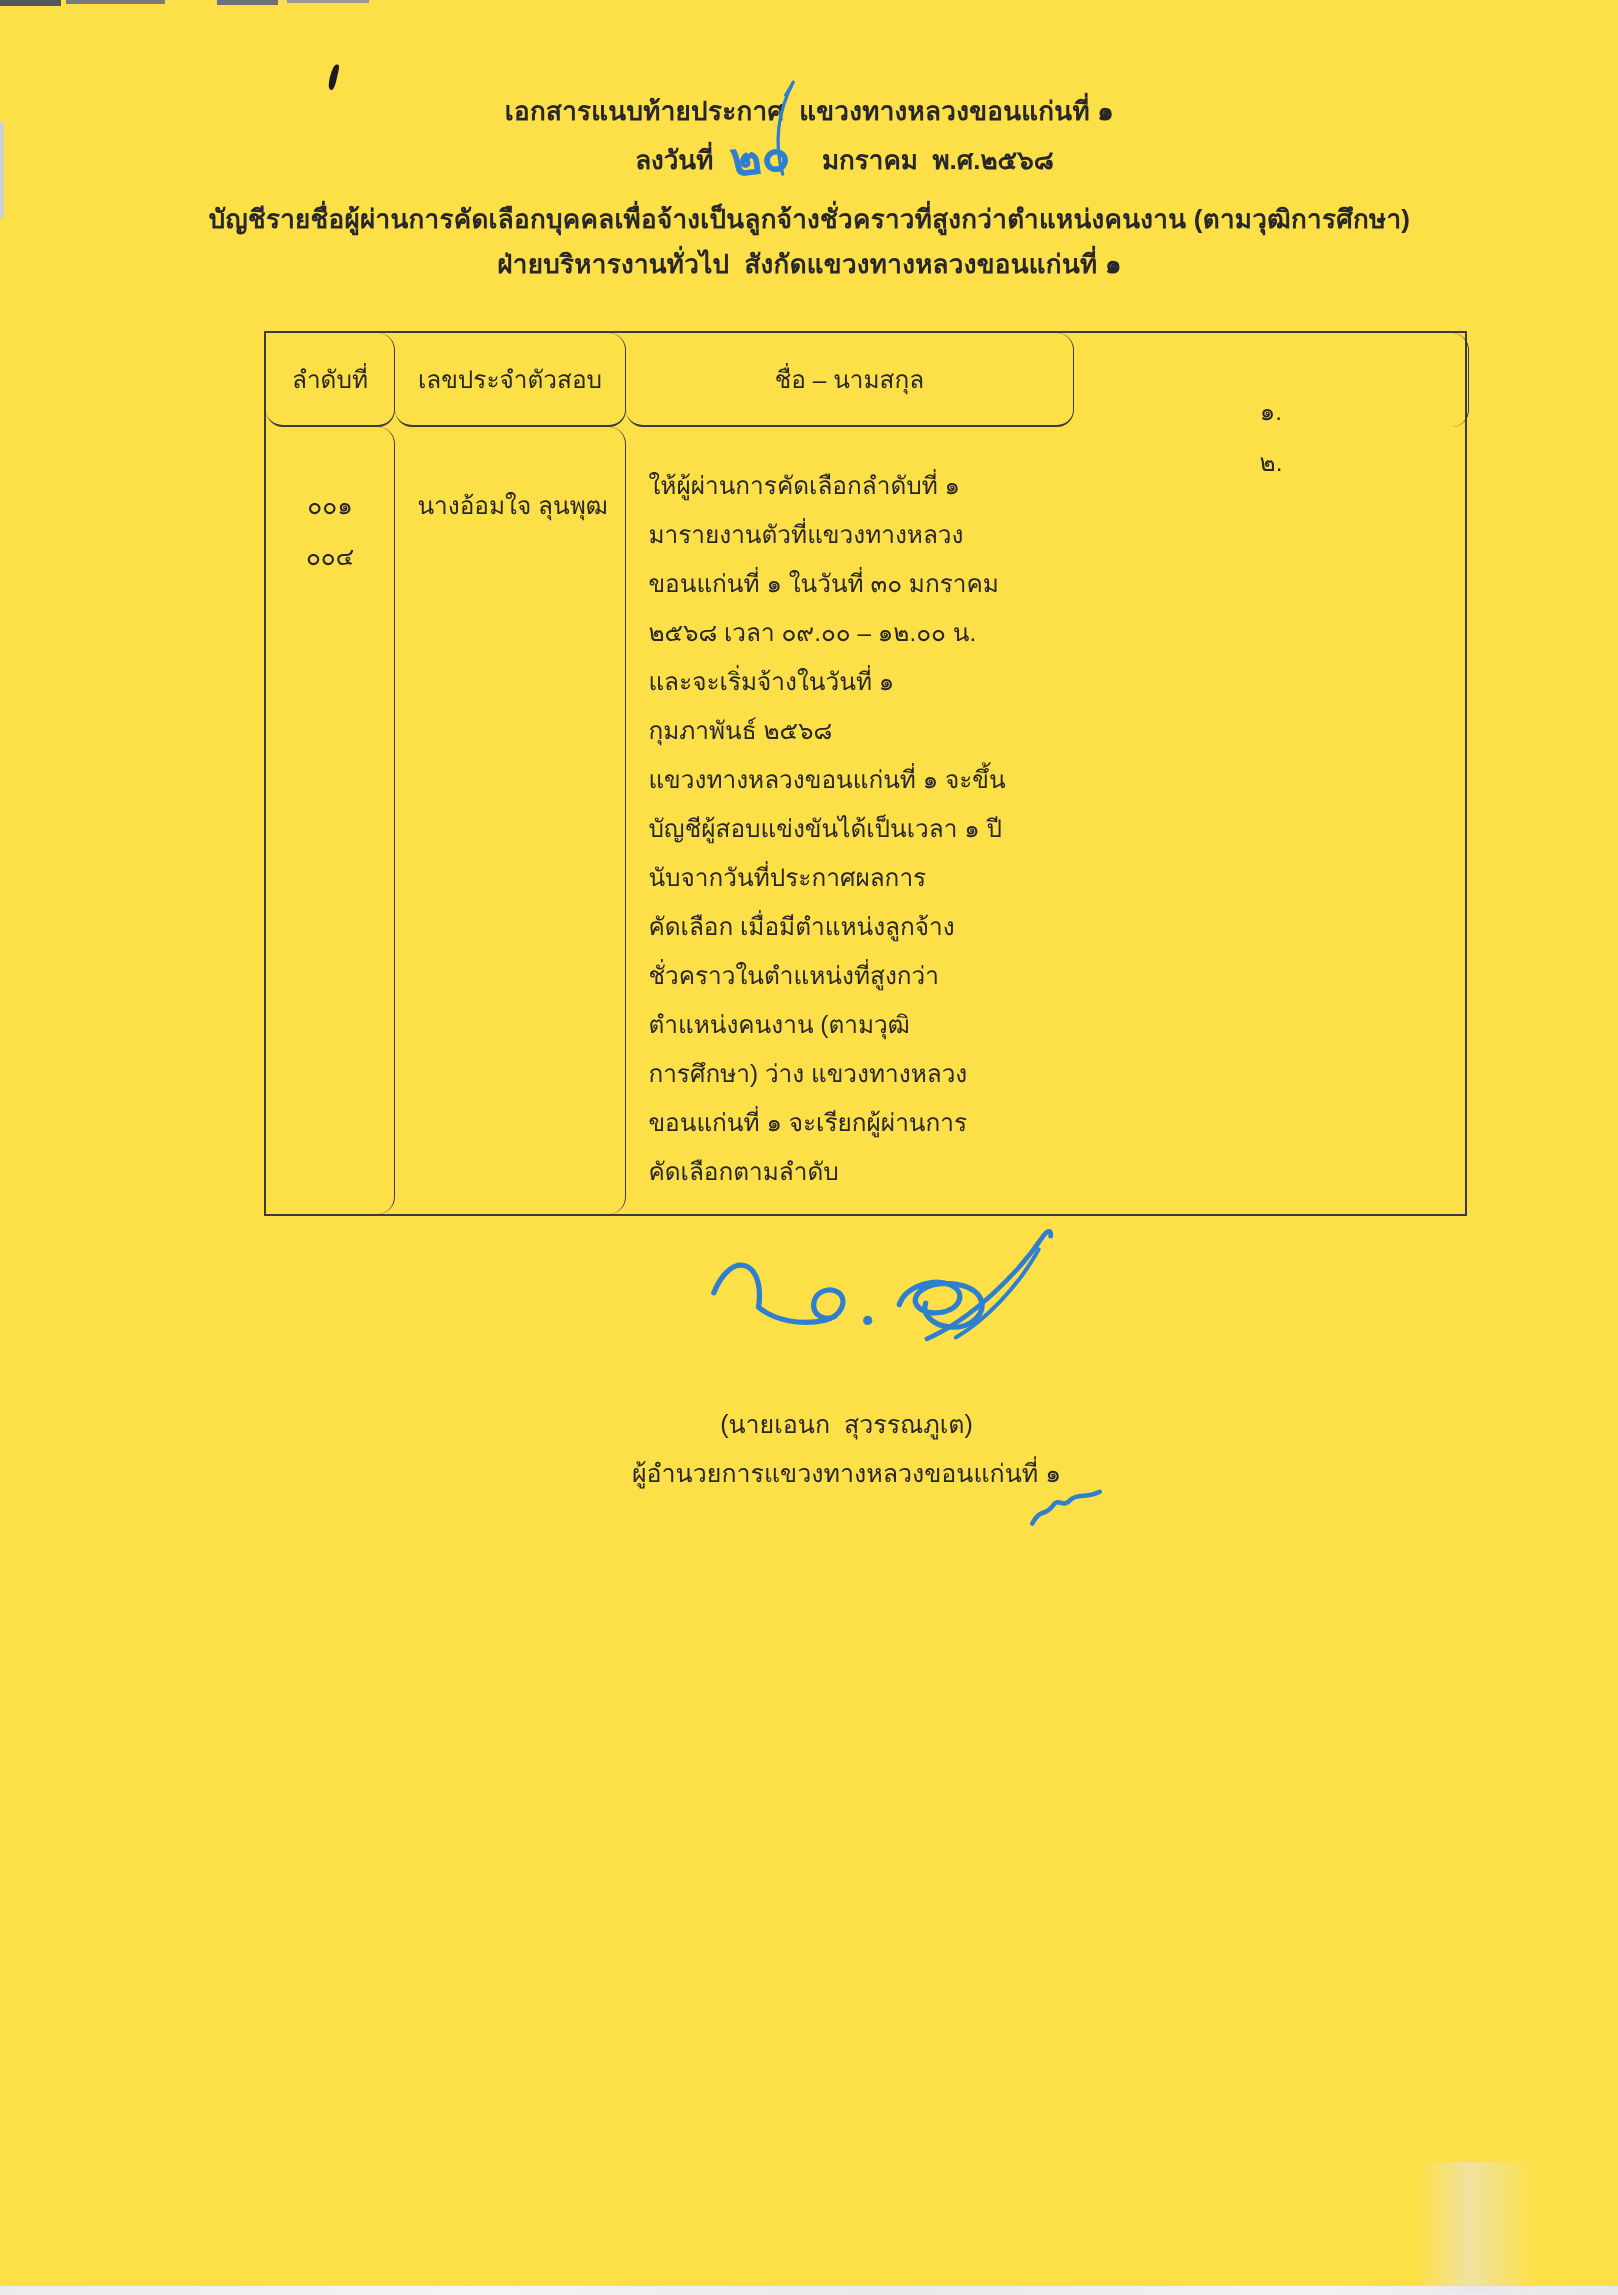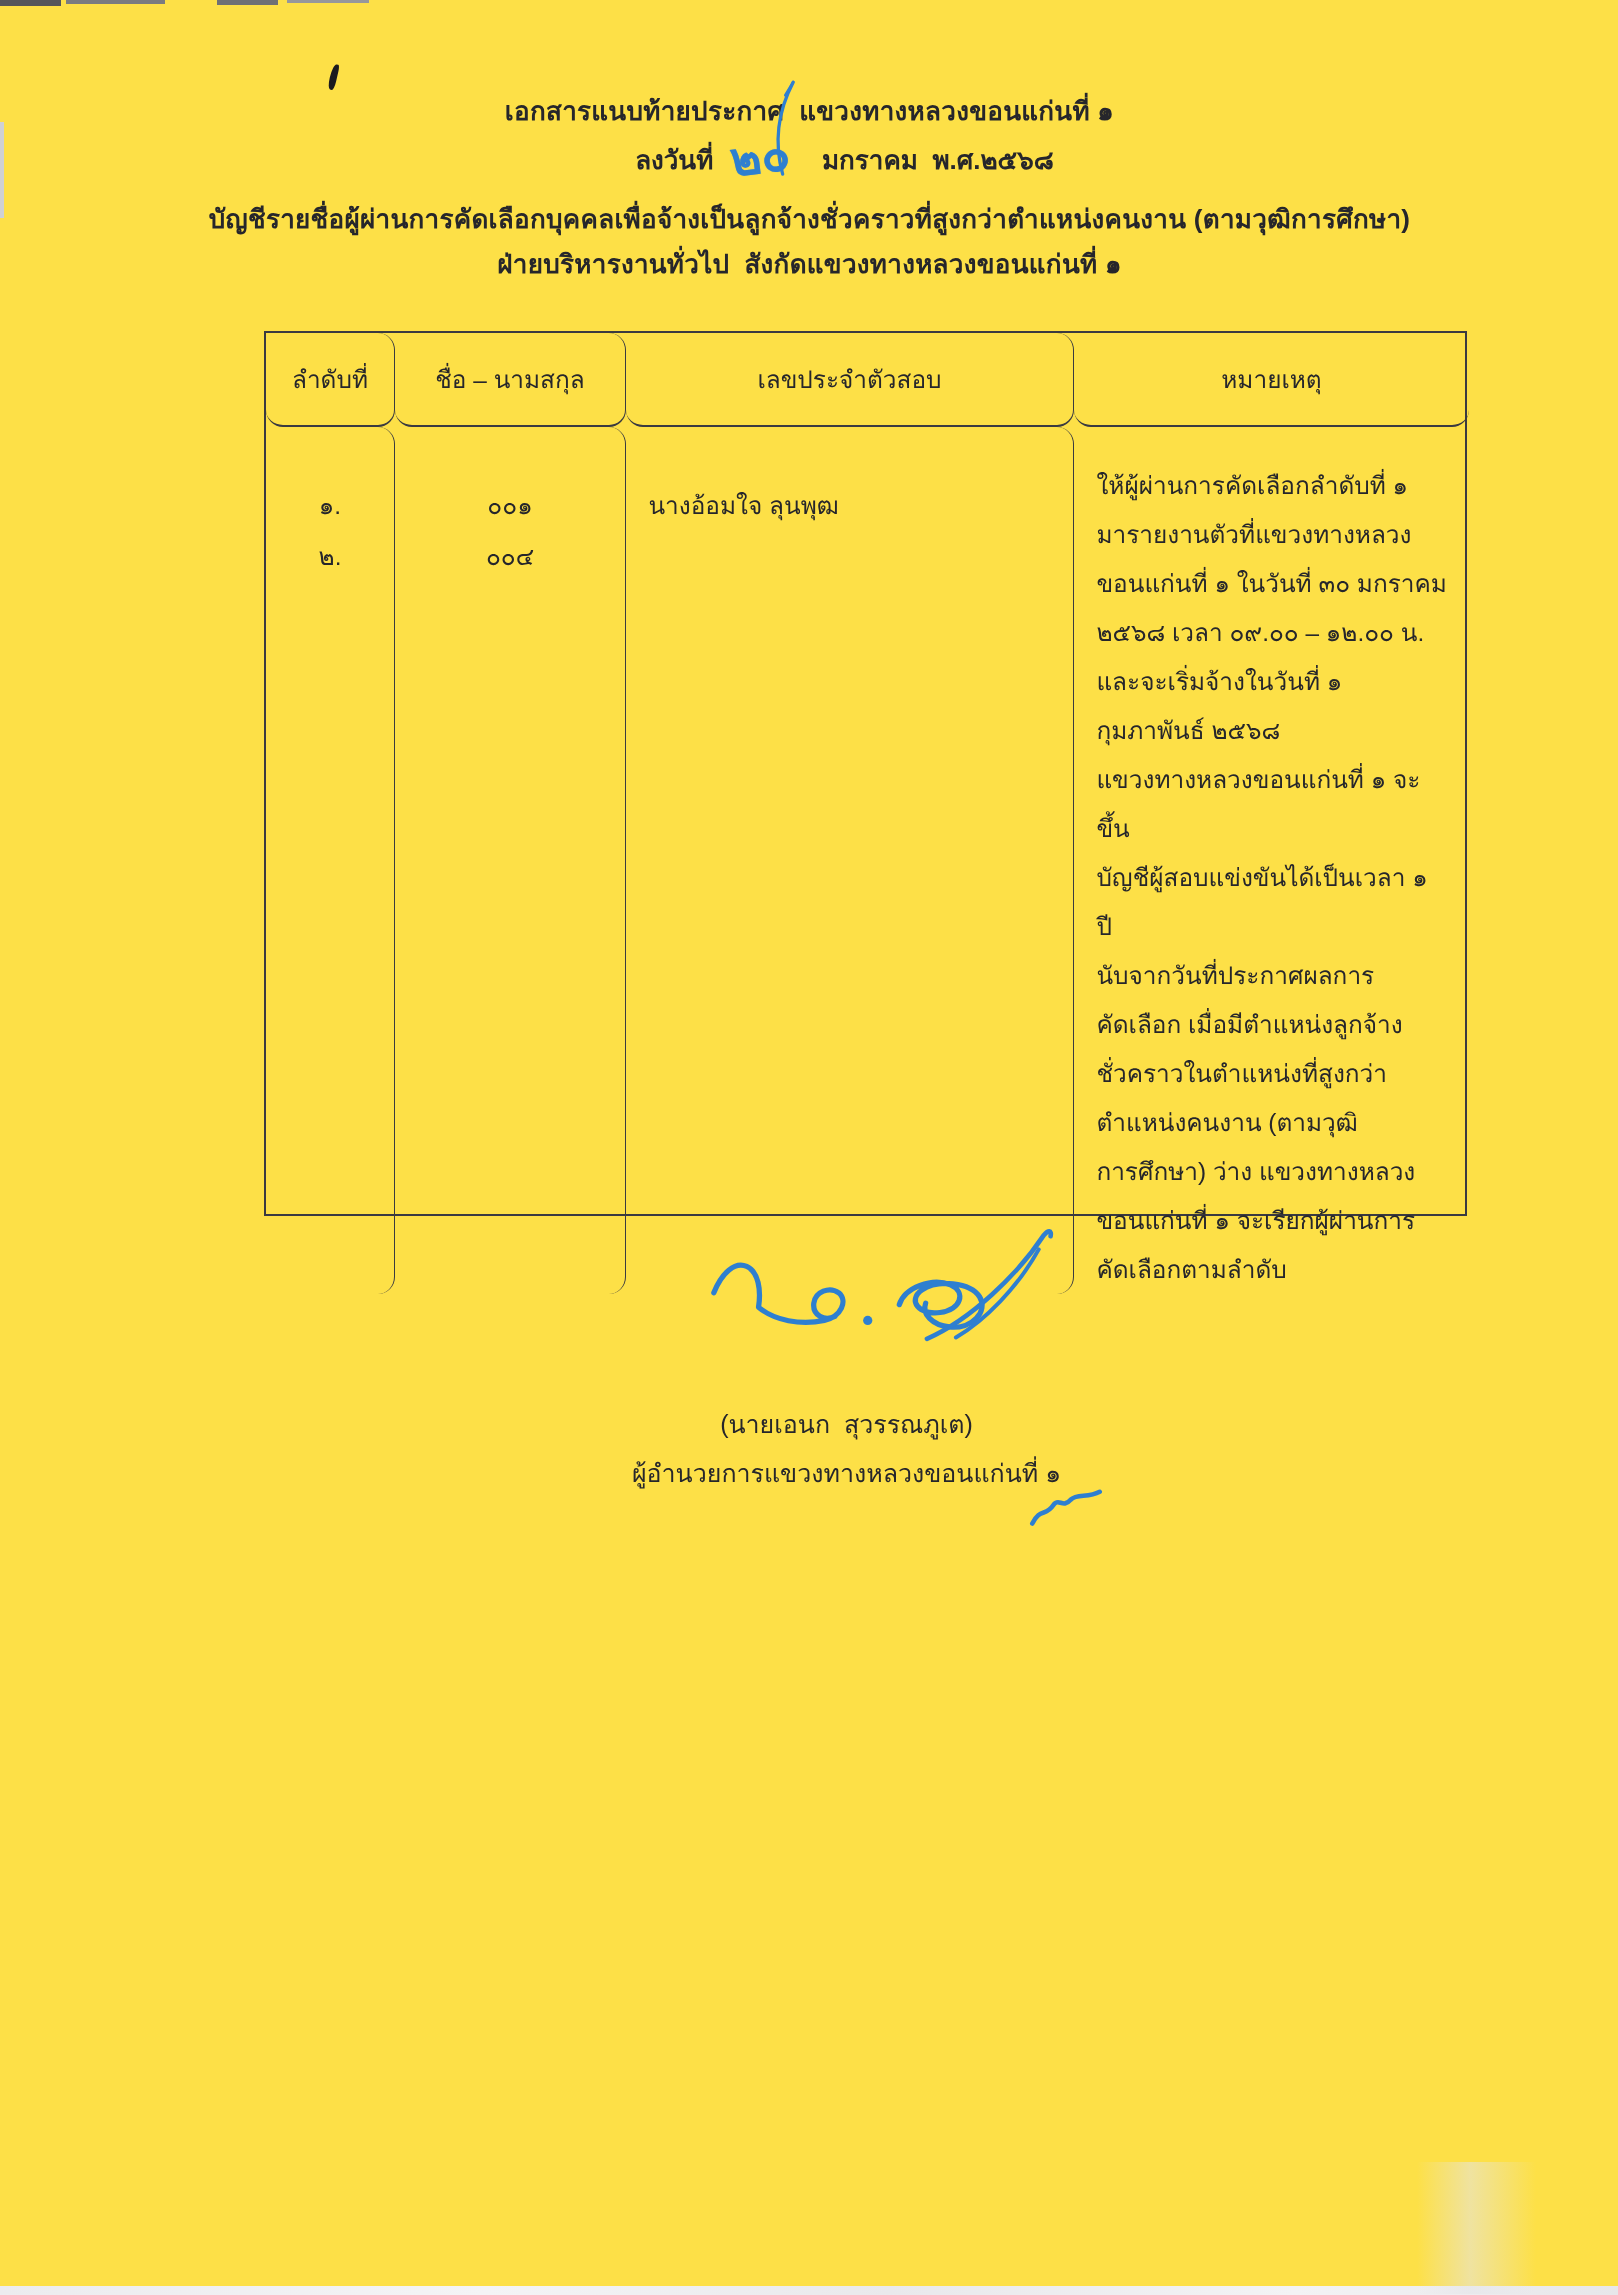--- a/index.html
+++ b/index.html
@@ -103,23 +103,22 @@
   <svg class="hand-stroke" viewBox="0 0 70 150">
     <path d="M 52 6 C 30 48, 22 95, 36 146" fill="none" stroke="#2e7fd0" stroke-width="5" stroke-linecap="round"></path>
     <path d="M 52 6 L 40 26" fill="none" stroke="#2e7fd0" stroke-width="4" stroke-linecap="round"></path>
   </svg>
 
   <div class="title-line tl3">บัญชีรายชื่อผู้ผ่านการคัดเลือกบุคคลเพื่อจ้างเป็นลูกจ้างชั่วคราวที่สูงกว่าตำแหน่งคนงาน (ตามวุฒิการศึกษา)</div>
   <div class="title-line tl4">ฝ่ายบริหารงานทั่วไป  สังกัดแขวงทางหลวงขอนแก่นที่ ๑</div>
 
   <div class="doc-table">
     <div class="cell th">ลำดับที่</div>
+    <div class="cell th">เลขประจำตัวสอบ</div>
     <div class="cell th">ชื่อ – นามสกุล</div>
-    <div class="cell th">เลขประจำตัวสอบ</div>
-    <div class="cell th last">หมายเหตุ</div>
 
     <div class="cell td center">
       <div>๑.</div>
       <div>๒.</div>
     </div>
     <div class="cell td center">
       <div>๐๐๑</div>
       <div>๐๐๔</div>
     </div>
     <div class="cell td names">

